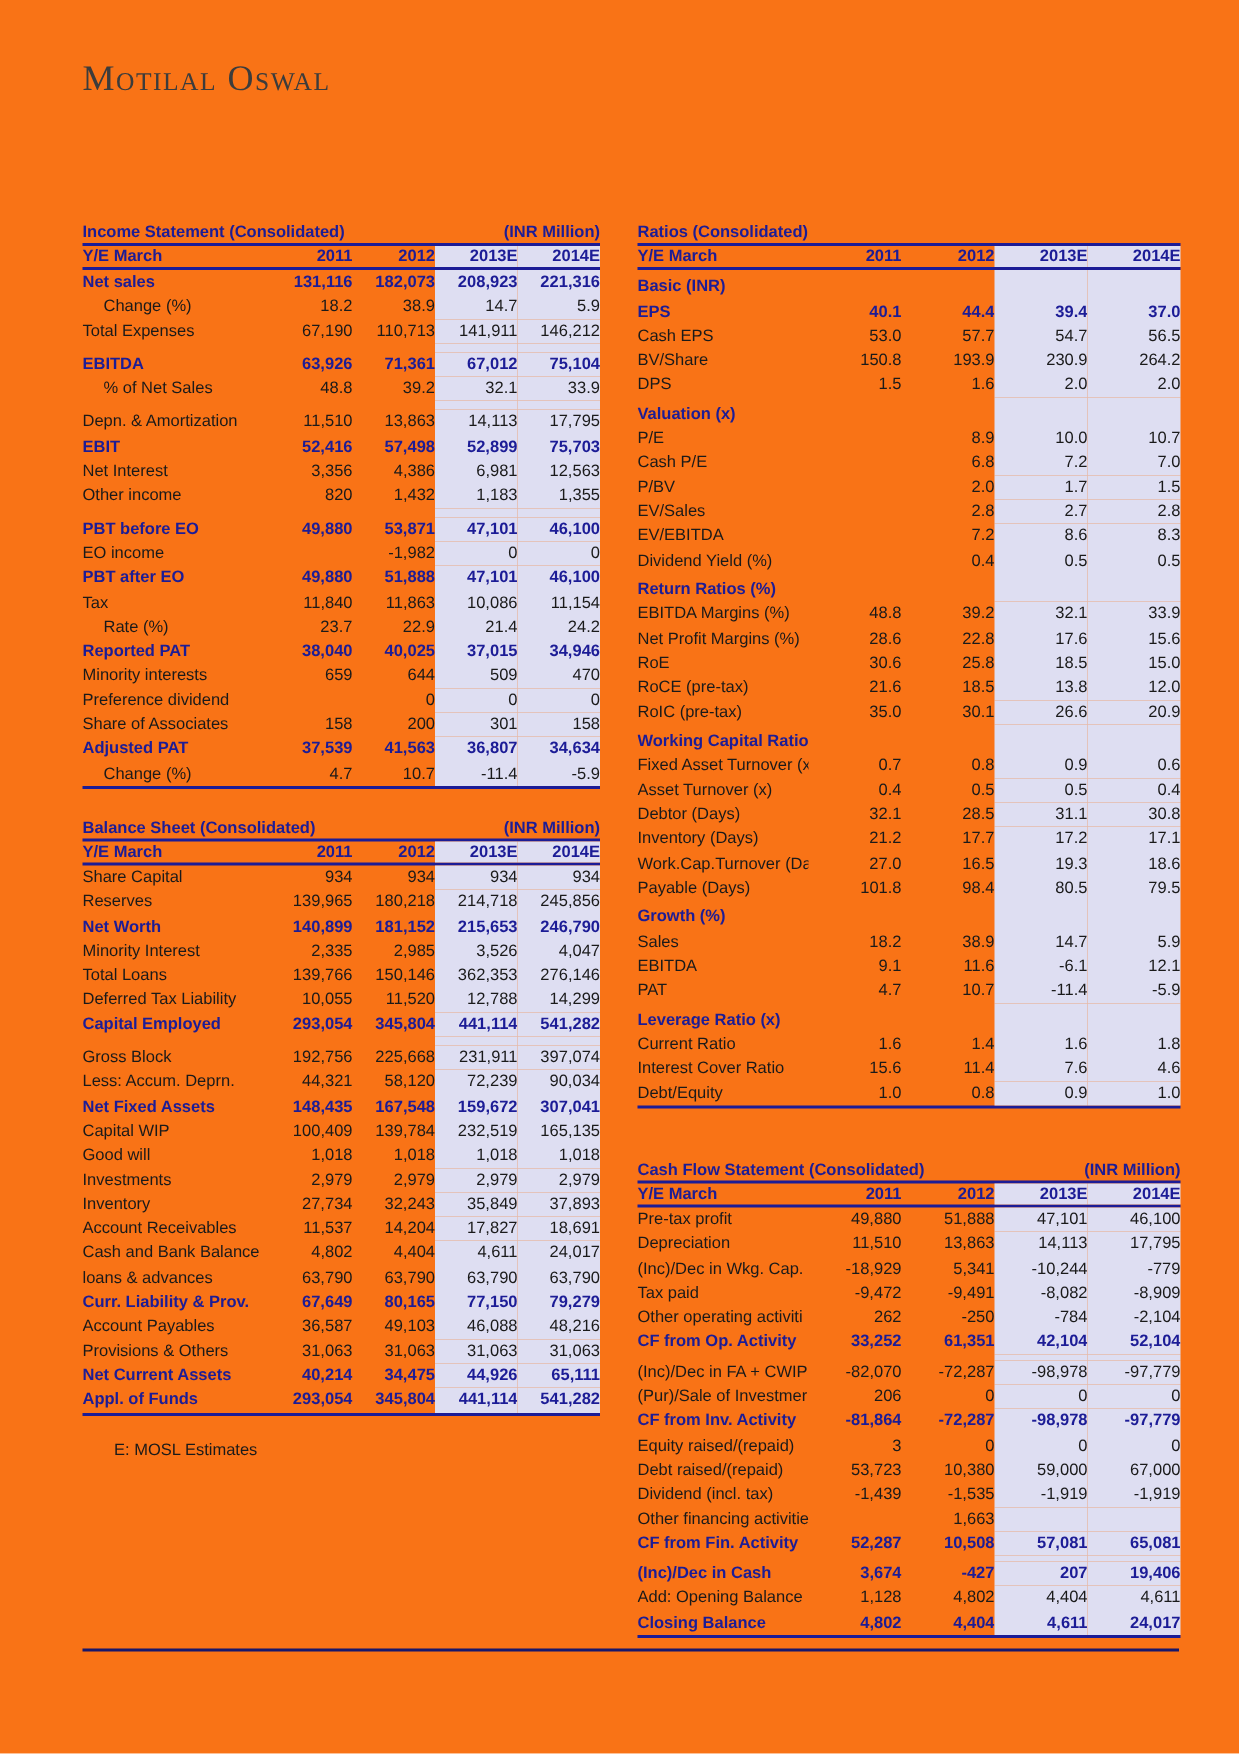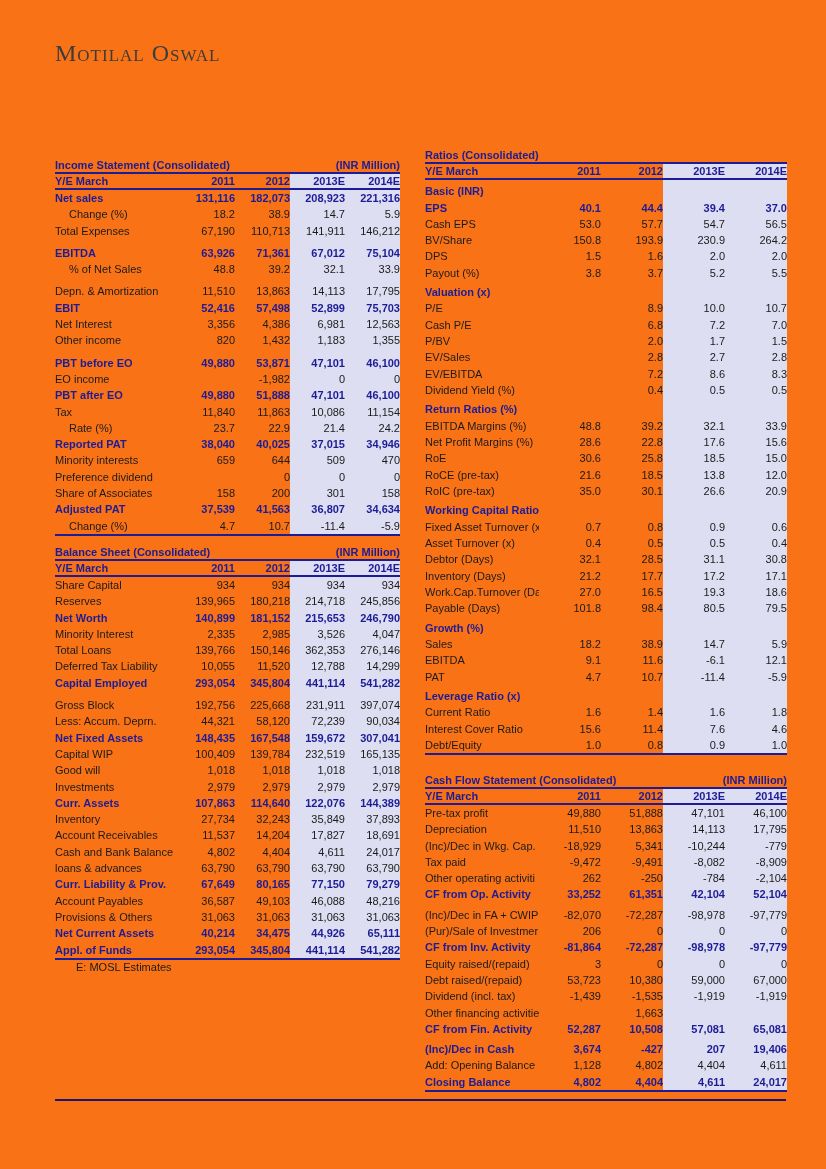--- a/index.html
+++ b/index.html
@@ -75,21 +75,21 @@
     height: 2px;
     background: var(--rule, #17176b);
   }
 </style>
 </head>
 <body>
 
 <div class="page">
   <div class="logo">Motilal Oswal</div>
 
-  <div class="fin-table tbl-left" style="left:55px;  top:157px;">
+  <div class="fin-table tbl-left" style="left:55px;  top:147px;">
       <div class="t-title">
         <span>Income Statement (Consolidated)</span>
         <span>(INR Million)</span>
       </div>
       <div class="t-row t-head">
         <span class="cell label">Y/E March</span>
         <span class="cell num">2011</span>
         <span class="cell num">2012</span>
         <span class="cell num band">2013E</span>
         <span class="cell num band">2014E</span>
@@ -359,27 +359,20 @@
         <span class="cell num band">1,018</span>
         <span class="cell num band">1,018</span>
       </div>
       <div class="t-row plain">
         <span class="cell label">Investments</span>
         <span class="cell num">2,979</span>
         <span class="cell num">2,979</span>
         <span class="cell num band">2,979</span>
         <span class="cell num band">2,979</span>
       </div>
-      <div class="t-row bold">
-        <span class="cell label">Curr. Assets</span>
-        <span class="cell num">107,863</span>
-        <span class="cell num">114,640</span>
-        <span class="cell num band">122,076</span>
-        <span class="cell num band">144,389</span>
-      </div>
       <div class="t-row plain">
         <span class="cell label">Inventory</span>
         <span class="cell num">27,734</span>
         <span class="cell num">32,243</span>
         <span class="cell num band">35,849</span>
         <span class="cell num band">37,893</span>
       </div>
       <div class="t-row plain">
         <span class="cell label">Account Receivables</span>
         <span class="cell num">11,537</span>
@@ -476,27 +469,20 @@
         <span class="cell num">193.9</span>
         <span class="cell num band">230.9</span>
         <span class="cell num band">264.2</span>
       </div>
       <div class="t-row plain">
         <span class="cell label">DPS</span>
         <span class="cell num">1.5</span>
         <span class="cell num">1.6</span>
         <span class="cell num band">2.0</span>
         <span class="cell num band">2.0</span>
-      </div>
-      <div class="t-row plain">
-        <span class="cell label">Payout (%)</span>
-        <span class="cell num">3.8</span>
-        <span class="cell num">3.7</span>
-        <span class="cell num band">5.2</span>
-        <span class="cell num band">5.5</span>
       </div>
       <div class="t-row section">
         <span class="cell label">Valuation (x)</span>
         <span class="cell num"></span>
         <span class="cell num"></span>
         <span class="cell num band"></span>
         <span class="cell num band"></span>
       </div>
       <div class="t-row plain">
         <span class="cell label">P/E</span>

